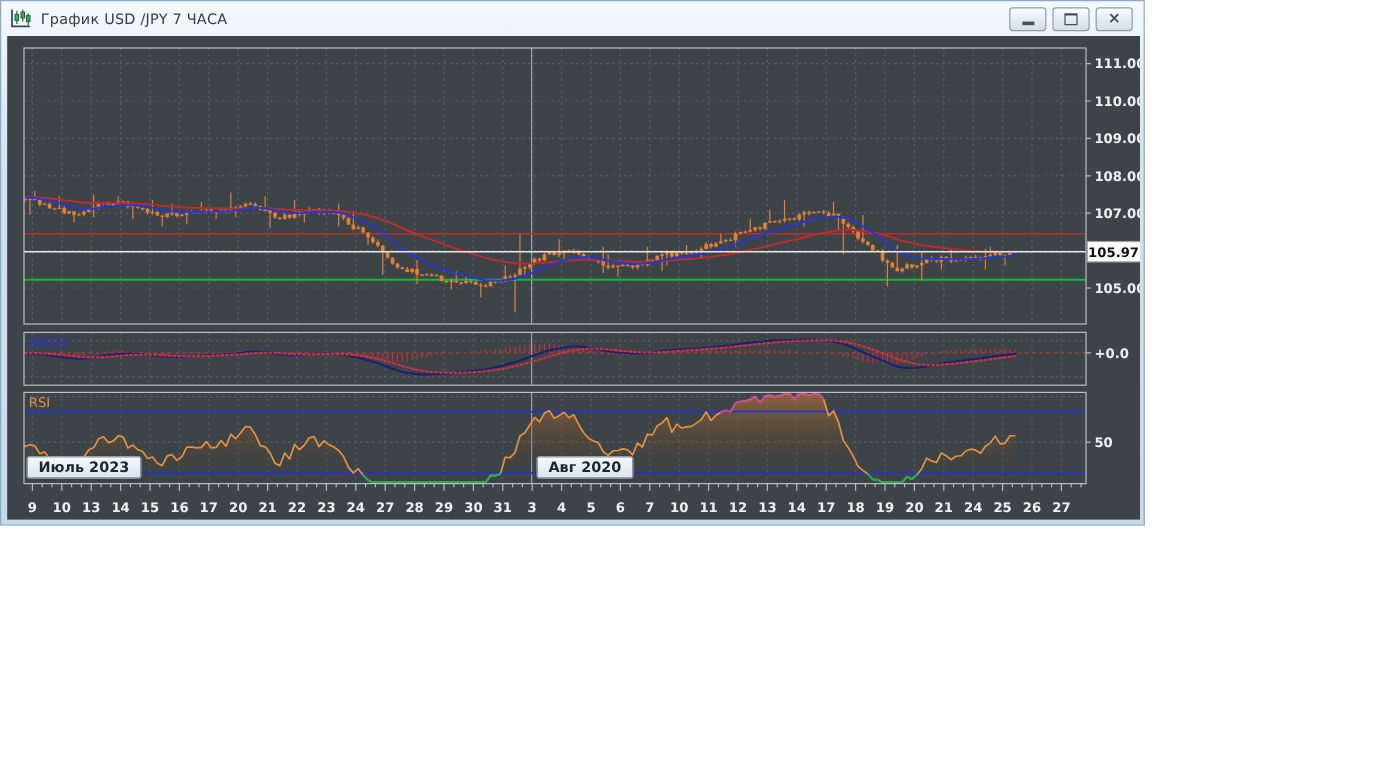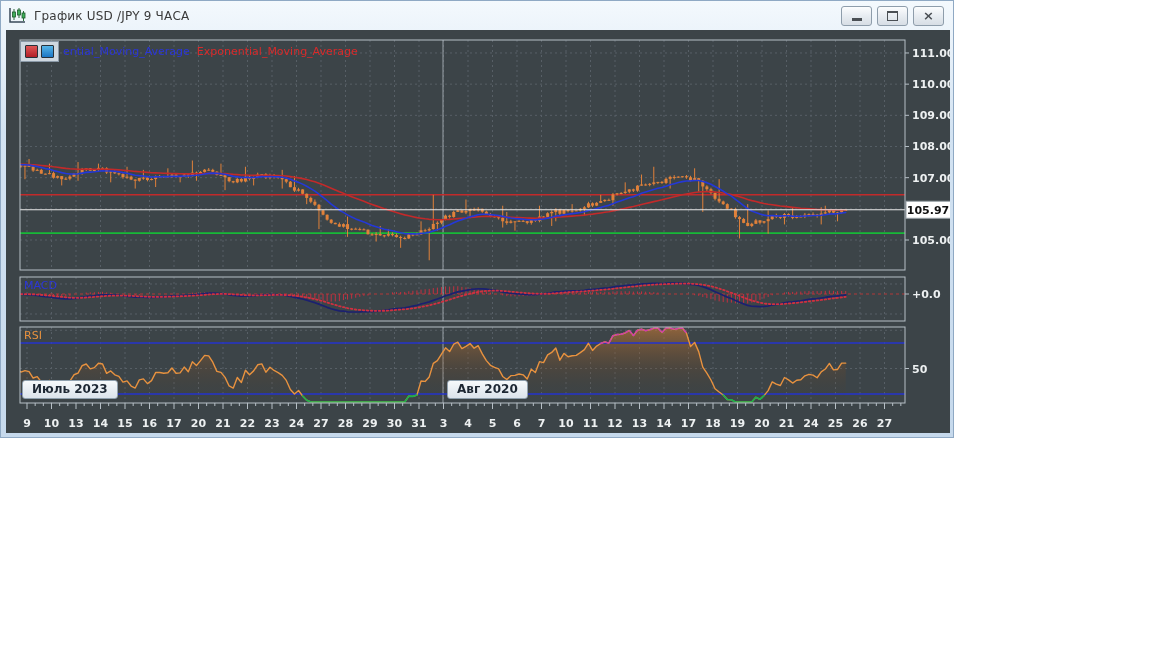--- a/index.html
+++ b/index.html
@@ -43,21 +43,21 @@
         <svg width="20" height="18" viewBox="0 0 20 18">
           <path d="M2 1 L2 15 L17 15" stroke="#3a4a5a" stroke-width="1.5" fill="none"></path>
           <line x1="6" y1="2" x2="6" y2="13" stroke="#2a6a3a" stroke-width="1"></line>
           <rect x="4.5" y="5" width="3" height="5" fill="#3fae5a" stroke="#1d5a2c" stroke-width="0.8"></rect>
           <line x1="11" y1="1" x2="11" y2="11" stroke="#2a6a3a" stroke-width="1"></line>
           <rect x="9.5" y="3" width="3" height="5" fill="#3fae5a" stroke="#1d5a2c" stroke-width="0.8"></rect>
           <line x1="15.5" y1="4" x2="15.5" y2="14" stroke="#2a6a3a" stroke-width="1"></line>
           <rect x="14" y="6" width="3" height="5" fill="#3fae5a" stroke="#1d5a2c" stroke-width="0.8"></rect>
         </svg>
       </span>
-      <span class="win-title">График USD /JPY  9 ЧАСА</span>
+      <span class="win-title">График USD /JPY  7 ЧАСА</span>
       <span class="win-buttons">
         <span class="wbtn">
             <span class="glyph-min"></span>
           </span>
         <span class="wbtn">
             <span class="glyph-restore"></span>
           </span>
         <span class="wbtn">
             <span class="glyph-close">×</span>
           </span>
@@ -957,25 +957,17 @@
           </g>
           <g>
             <rect x="906" y="201.26510000000002" width="45" height="17" fill="#ffffff" stroke="#9aa2a8"></rect>
             <text x="928" y="213.76510000000002" fill="#111111" font-size="11" font-family="DejaVu Sans, sans-serif" text-anchor="middle" font-weight="bold">105.97</text>
           </g>
           <g>
             <text x="24" y="289" fill="#2a35d8" font-size="11" font-family="DejaVu Sans, sans-serif" text-anchor="start" font-weight="normal">MACD</text>
             <text x="24" y="339" fill="#e8923f" font-size="11" font-family="DejaVu Sans, sans-serif" text-anchor="start" font-weight="normal">RSI</text>
           </g>
         </svg>
-      <div class="legend-row">
-        <span class="legend-box">
-          <span class="sw red"></span>
-          <span class="sw blue"></span>
-        </span>
-        <span class="legend-ma1">ential_Moving_Average</span>
-        <span class="legend-ma2">Exponential_Moving_Average</span>
-      </div>
       <div class="month-tag" id="tag-jul">Июль 2023</div>
       <div class="month-tag" id="tag-aug">Авг 2020</div>
     </div>
   </div>
 </div>
 
 </body></html>

